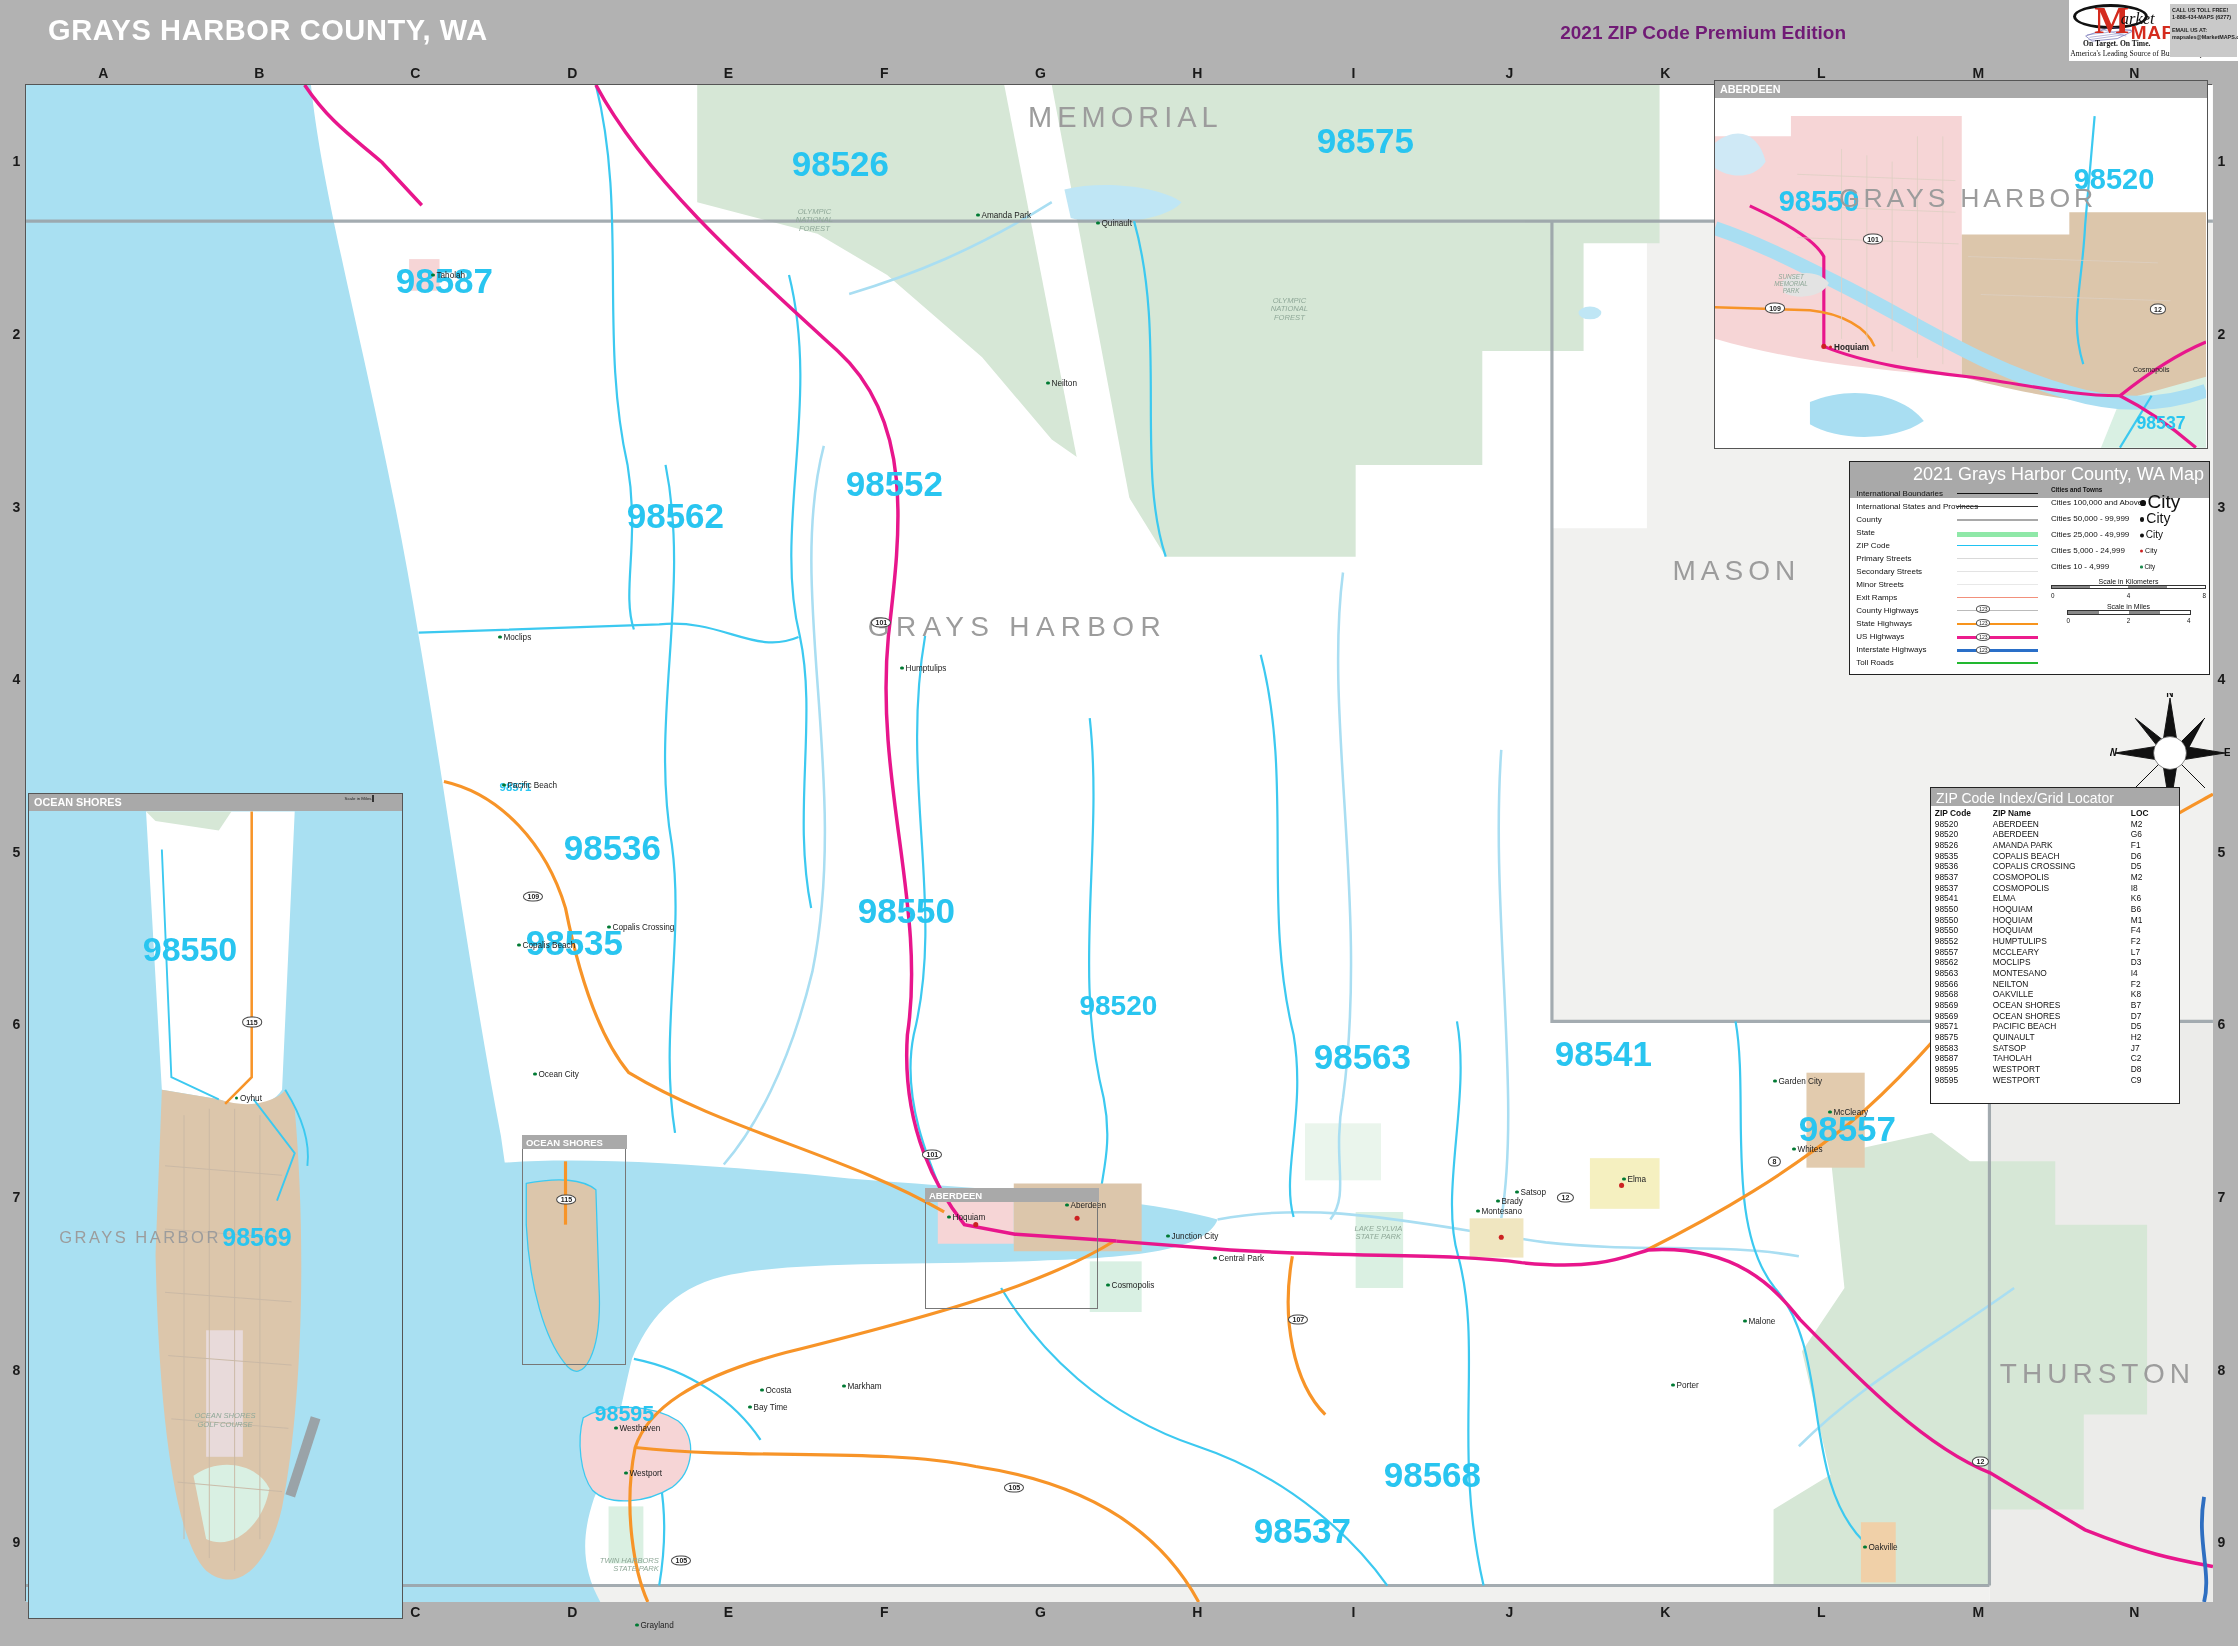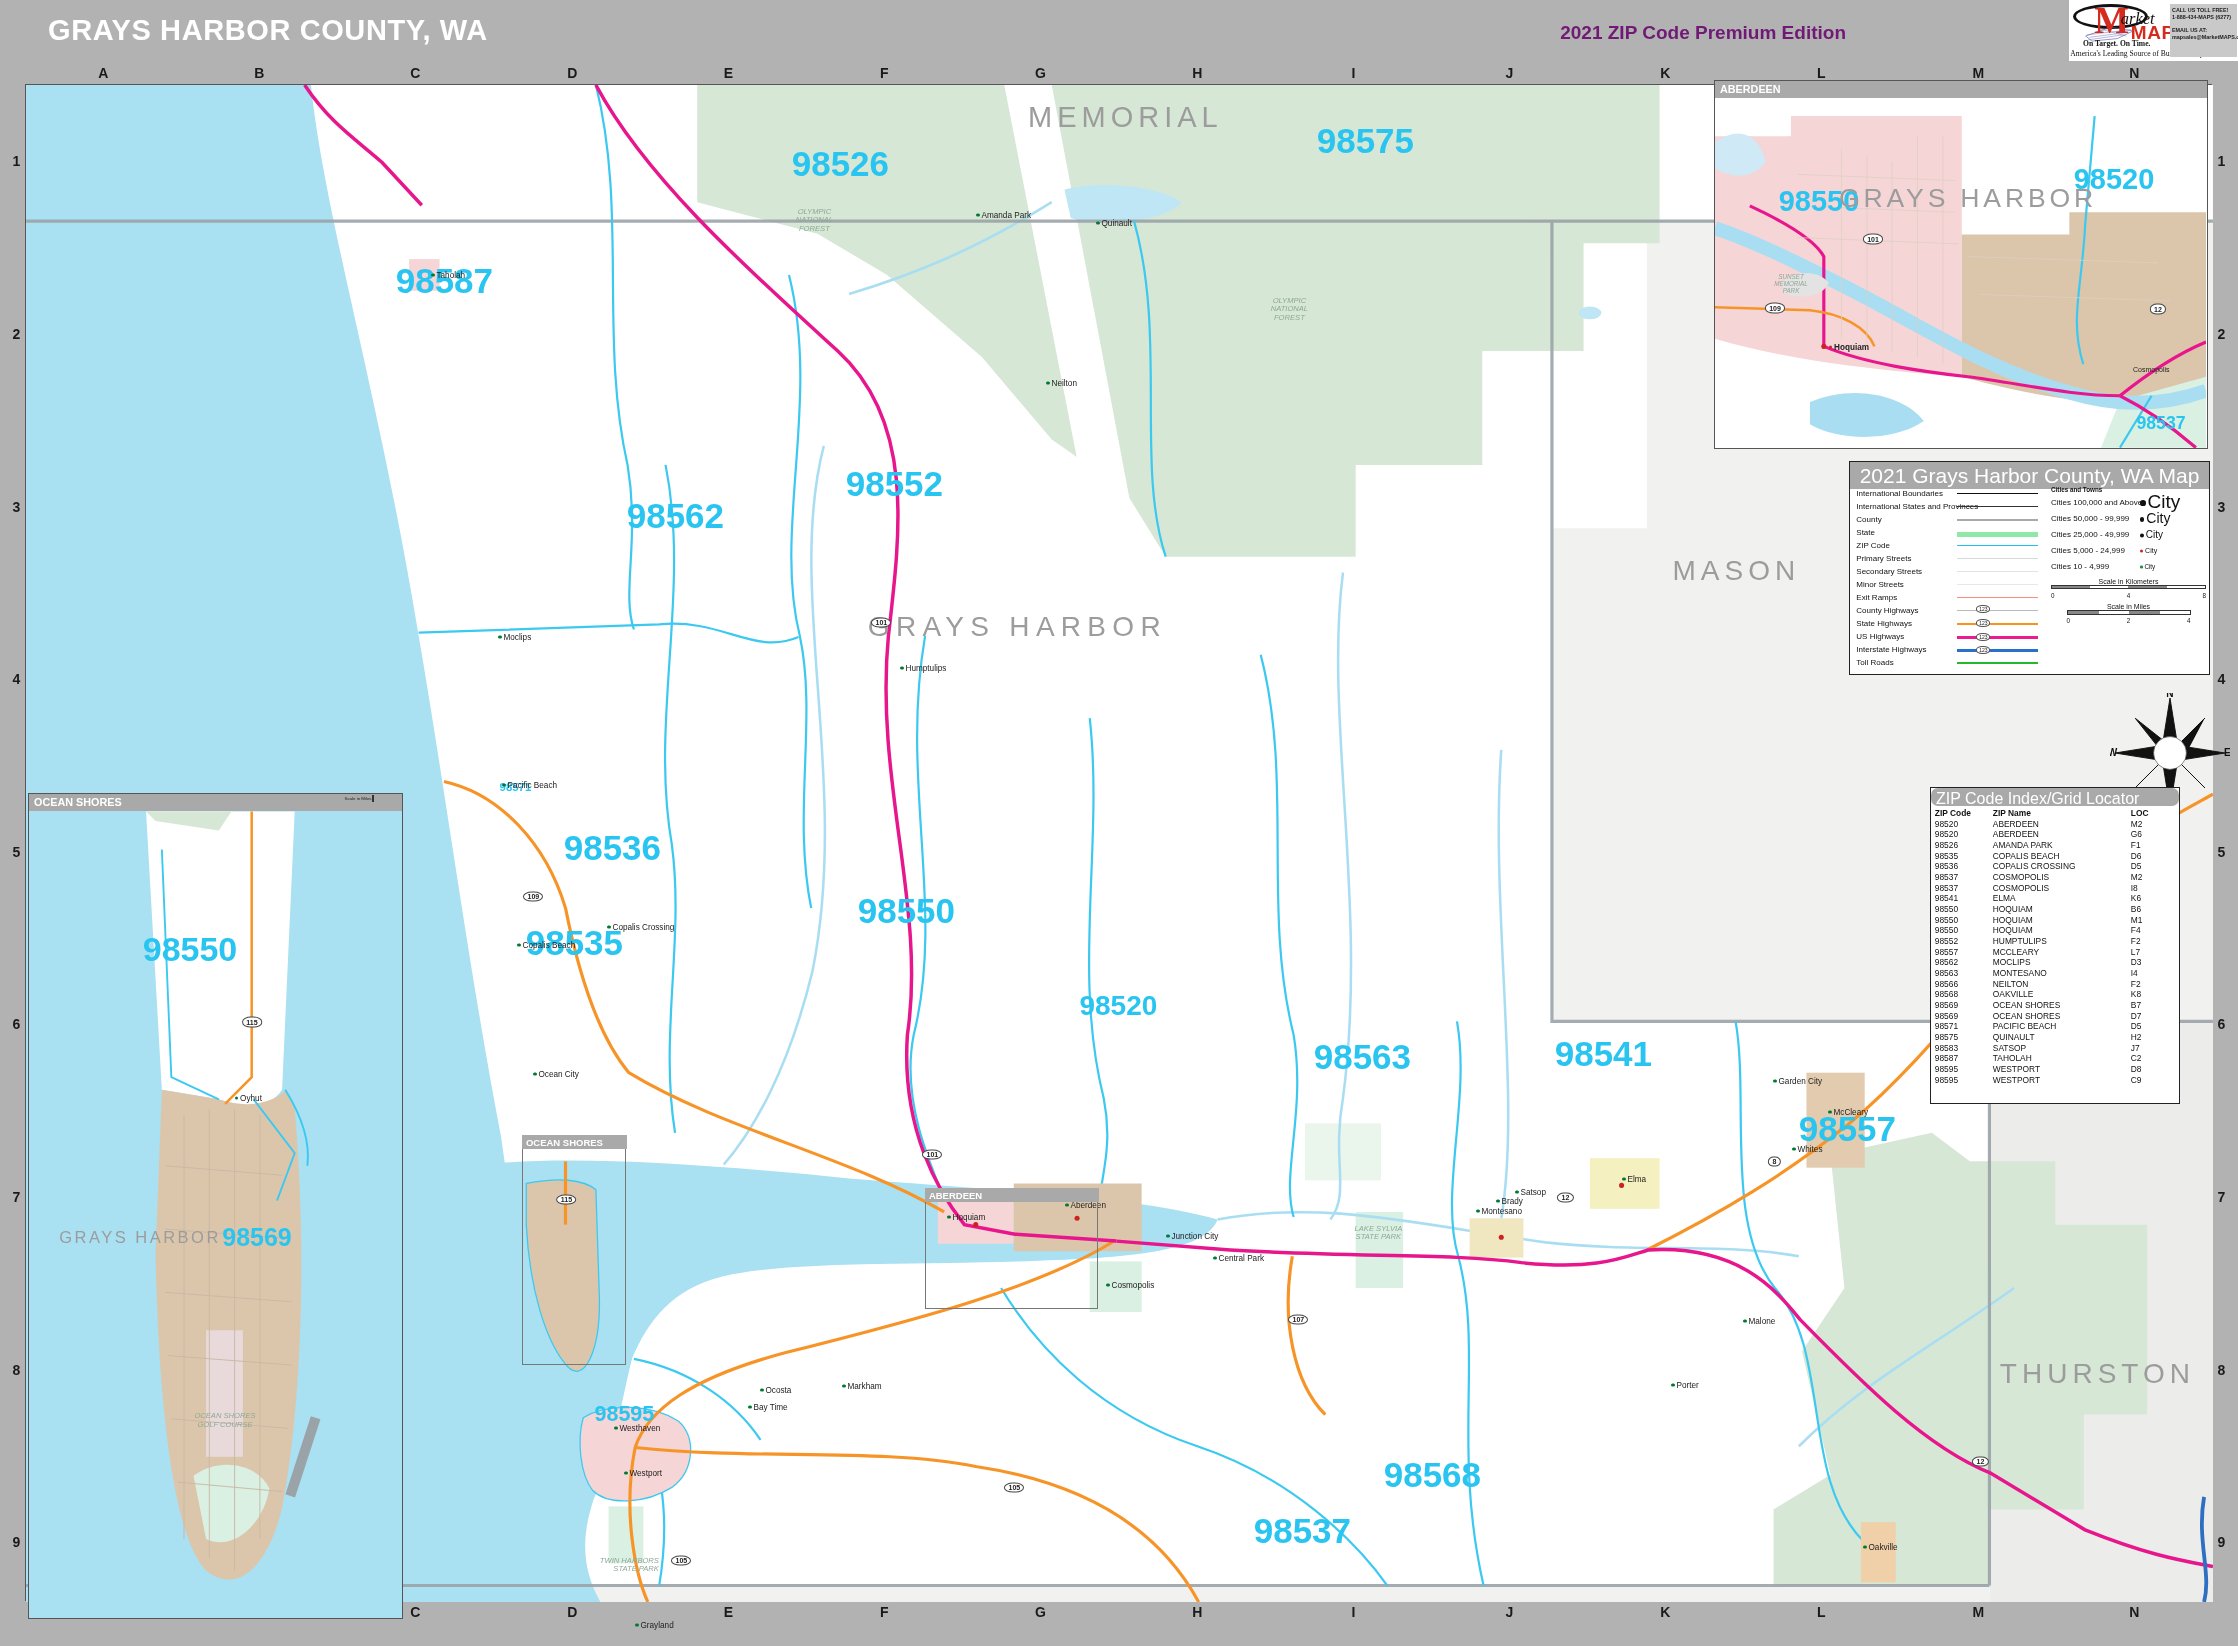--- a/index.html
+++ b/index.html
@@ -35,40 +35,40 @@
   .citylabel i{display:inline-block;width:3.2px;height:3.2px;background:#007a33;border-radius:50%;margin-right:1.9px;vertical-align:middle;}
   .notelabel{position:absolute;color:#8fa898;font-size:7.6px;font-style:italic;text-align:center;transform:translate(-50%,-50%);white-space:pre-line;line-height:1.15;}
   .shield{position:absolute;transform:translate(-50%,-50%);background:#fff;border:0.9px solid #444;border-radius:45%;
           font-size:7px;font-weight:bold;color:#222;padding:0.6px 3.2px;line-height:1.1;}
   
   .panel{position:absolute;background:#fff;border:1.3px solid #4a4a4a;}
   .panel-titlebar{position:absolute;left:0;top:0;width:100%;height:19px;background:#a9a9a9;color:#fff;
                   font-size:12.7px;font-weight:bold;padding:1.9px 5px;}
   
   .legend{left:1849px;top:461px;width:361px;height:214px;border:1.3px solid #222;}
-  .legend .panel-titlebar{height:27px;background:#a9a9a9;color:#fff;font-size:21px;text-align:center;font-weight:normal;}
+  .legend .panel-titlebar{height:36px;background:#a9a9a9;color:#fff;font-size:18px;text-align:right;font-weight:normal;}
   .leg-left{position:absolute;left:6.3px;top:25px;width:190px;}
   .leg-row{position:relative;height:13px;font-size:8px;color:#111;}
   .leg-row .lbl{position:absolute;left:0;top:1.9px;}
   .leg-row .sample{position:absolute;left:101px;top:5.7px;width:81px;height:0;}
   .leg-right{position:absolute;left:201px;top:24px;width:155px;font-size:8px;color:#111;}
   .cities-hdr{font-size:6.3px;font-weight:bold;margin-bottom:1.3px;}
   .city-row{position:relative;height:16px;}
   .city-row .range{position:absolute;left:0;top:3.8px;}
   .city-row .citysample{position:absolute;left:89px;top:50%;transform:translateY(-50%);font-weight:normal;color:#111;white-space:nowrap;}
   .scalebar{position:relative;margin-top:3.8px;height:21.5px;}
   .scalebar .cap{text-align:center;font-size:7px;}
   .scalebar .bar{position:relative;height:4.4px;border:0.6px solid #333;background:
      repeating-linear-gradient(90deg,#888 0 25%,#fff 0 50%);}
   .scalebar .t0{position:absolute;left:0;top:14px;font-size:6.3px;}
   .scalebar .t1{position:absolute;left:50%;top:14px;font-size:6.3px;transform:translateX(-50%);}
   .scalebar .t2{position:absolute;right:0;top:14px;font-size:6.3px;}
   
   .index{left:1930px;top:787px;width:250px;height:317px;border:1.3px solid #222;}
-  .index .panel-titlebar{height:17.7px;font-size:16px;font-weight:normal;background:#a9a9a9;border-radius:7px;}
+  .index .panel-titlebar{height:17.7px;font-size:14px;font-weight:normal;background:#a9a9a9;}
   .idx-table{position:absolute;left:3.8px;top:20px;width:242px;font-size:8.4px;color:#111;line-height:1.27;}
   .idx-row{display:flex;}
   .idx-row .c1{width:58px;}
   .idx-row .c2{width:138px;}
   .idx-row .c3{width:38px;}
   .idx-head{font-weight:bold;}
   
   .locbox{position:absolute;border:1.3px solid #777;}
   .locbox .bar{position:absolute;left:-1.3px;top:-1.3px;right:-1.3px;height:14px;background:#a9a9a9;color:#fff;
                font-size:9.5px;font-weight:bold;padding:1.3px 3.8px;}

